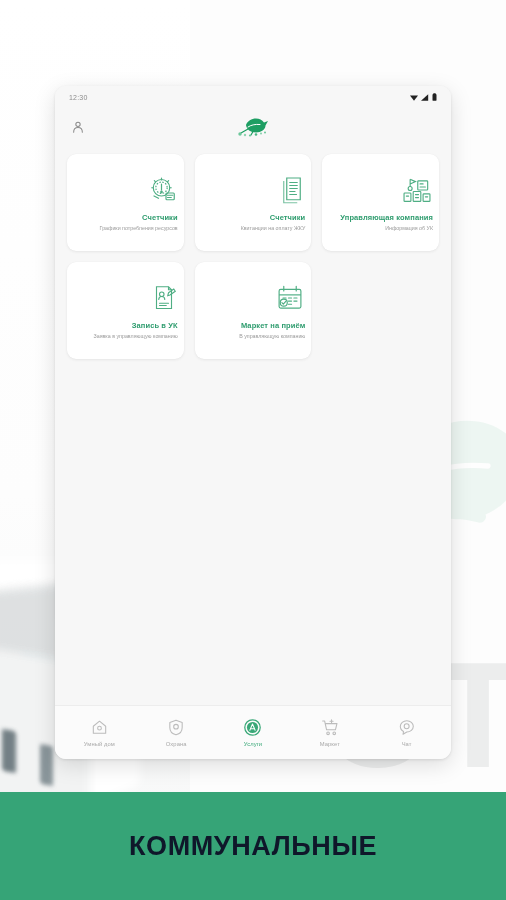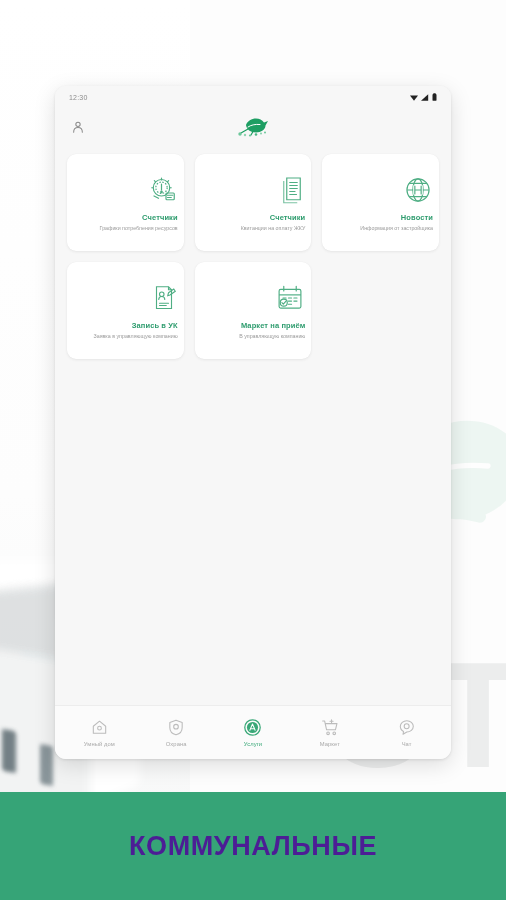--- a/index.html
+++ b/index.html
@@ -166,21 +166,21 @@
   .tab.active .tab-label { color: #3aa878; }
 
   
   .banner {
     position: absolute; left: 0; right: 0; top: 792px; height: 108px;
     background: #36a477;
     display: flex; flex-direction: column;
     align-items: center; justify-content: center;
   }
   .banner-line {
-    color: #4c1d95;
+    color: #0f172a;
     font-size: 27px; font-weight: 700;
     letter-spacing: .6px; line-height: 1.26;
     text-align: right;
   }
 </style>
 </head>
 <body>
 
 <div id="stage">
 
@@ -270,36 +270,39 @@
                 <path d="M10 4 L28 4 L28 33 L10 33 Z"></path>
                 <path d="M6 8 L6 37 L24 37" stroke-opacity=".75"></path>
                 <path d="M14 10 L24 10 M14 14 L24 14 M14 18 L24 18 M14 22 L21 22 M14 26 L23 26" stroke-linecap="round"></path>
               </g>
             </svg>
           </div>
           <div class="card-title">Счетчики</div>
           <div class="card-sub">Квитанции на оплату ЖКУ</div>
         </div>
 
-
         <div class="card">
           <div class="card-icon">
-            <svg width="30" height="30" viewBox="0 0 38 38">
+            <svg width="32" height="28" viewBox="0 0 42 36">
               <g fill="none" stroke="#4fae84" stroke-width="1.5">
-                <circle cx="19" cy="19" r="14"></circle>
-                <ellipse cx="19" cy="19" rx="6.5" ry="14"></ellipse>
-                <path d="M5 19 L33 19 M7.8 10.5 L30.2 10.5 M7.8 27.5 L30.2 27.5"></path>
-                <rect x="13" y="13" width="12" height="12" fill="#ffffff" stroke="none"></rect>
-                <path d="M15 14 L15 24 M23 14 L23 24 M15 19 L23 19" stroke-linecap="round"></path>
+                <path d="M12 4 L12 14 M12 4 L19 7 L12 10"></path>
+                <circle cx="12" cy="16" r="2.6"></circle>
+                <rect x="22" y="6" width="13" height="12" rx="1"></rect>
+                <path d="M25 10 L29 10 M25 14 L32 14" stroke-linecap="round"></path>
+                <rect x="4" y="22" width="9" height="11" rx="1"></rect>
+                <rect x="16" y="20" width="10" height="13" rx="1"></rect>
+                <rect x="29" y="23" width="9" height="10" rx="1"></rect>
+                <path d="M7 26 L10 26 M19 24 L23 24 M19 28 L23 28 M32 27 L35 27" stroke-linecap="round"></path>
               </g>
             </svg>
           </div>
-          <div class="card-title">Новости</div>
-          <div class="card-sub">Информация от застройщика</div>
-        </div>
+          <div class="card-title">Управляющая компания</div>
+          <div class="card-sub">Информация об УК</div>
+        </div>
+
 
         <div class="card">
           <div class="card-icon">
             <svg width="28" height="30" viewBox="0 0 36 40">
               <g fill="none" stroke="#4fae84" stroke-width="1.5">
                 <path d="M8 5 L24 5 L28 9 L28 34 L8 34 Z"></path>
                 <path d="M24 5 L24 9 L28 9"></path>
                 <circle cx="15" cy="15" r="3"></circle>
                 <path d="M11 22 C11 19.2 13 18 15 18 C17 18 19 19.2 19 22" stroke-linecap="round"></path>
                 <path d="M12 27 L24 27 M12 30 L21 30" stroke-linecap="round"></path>

